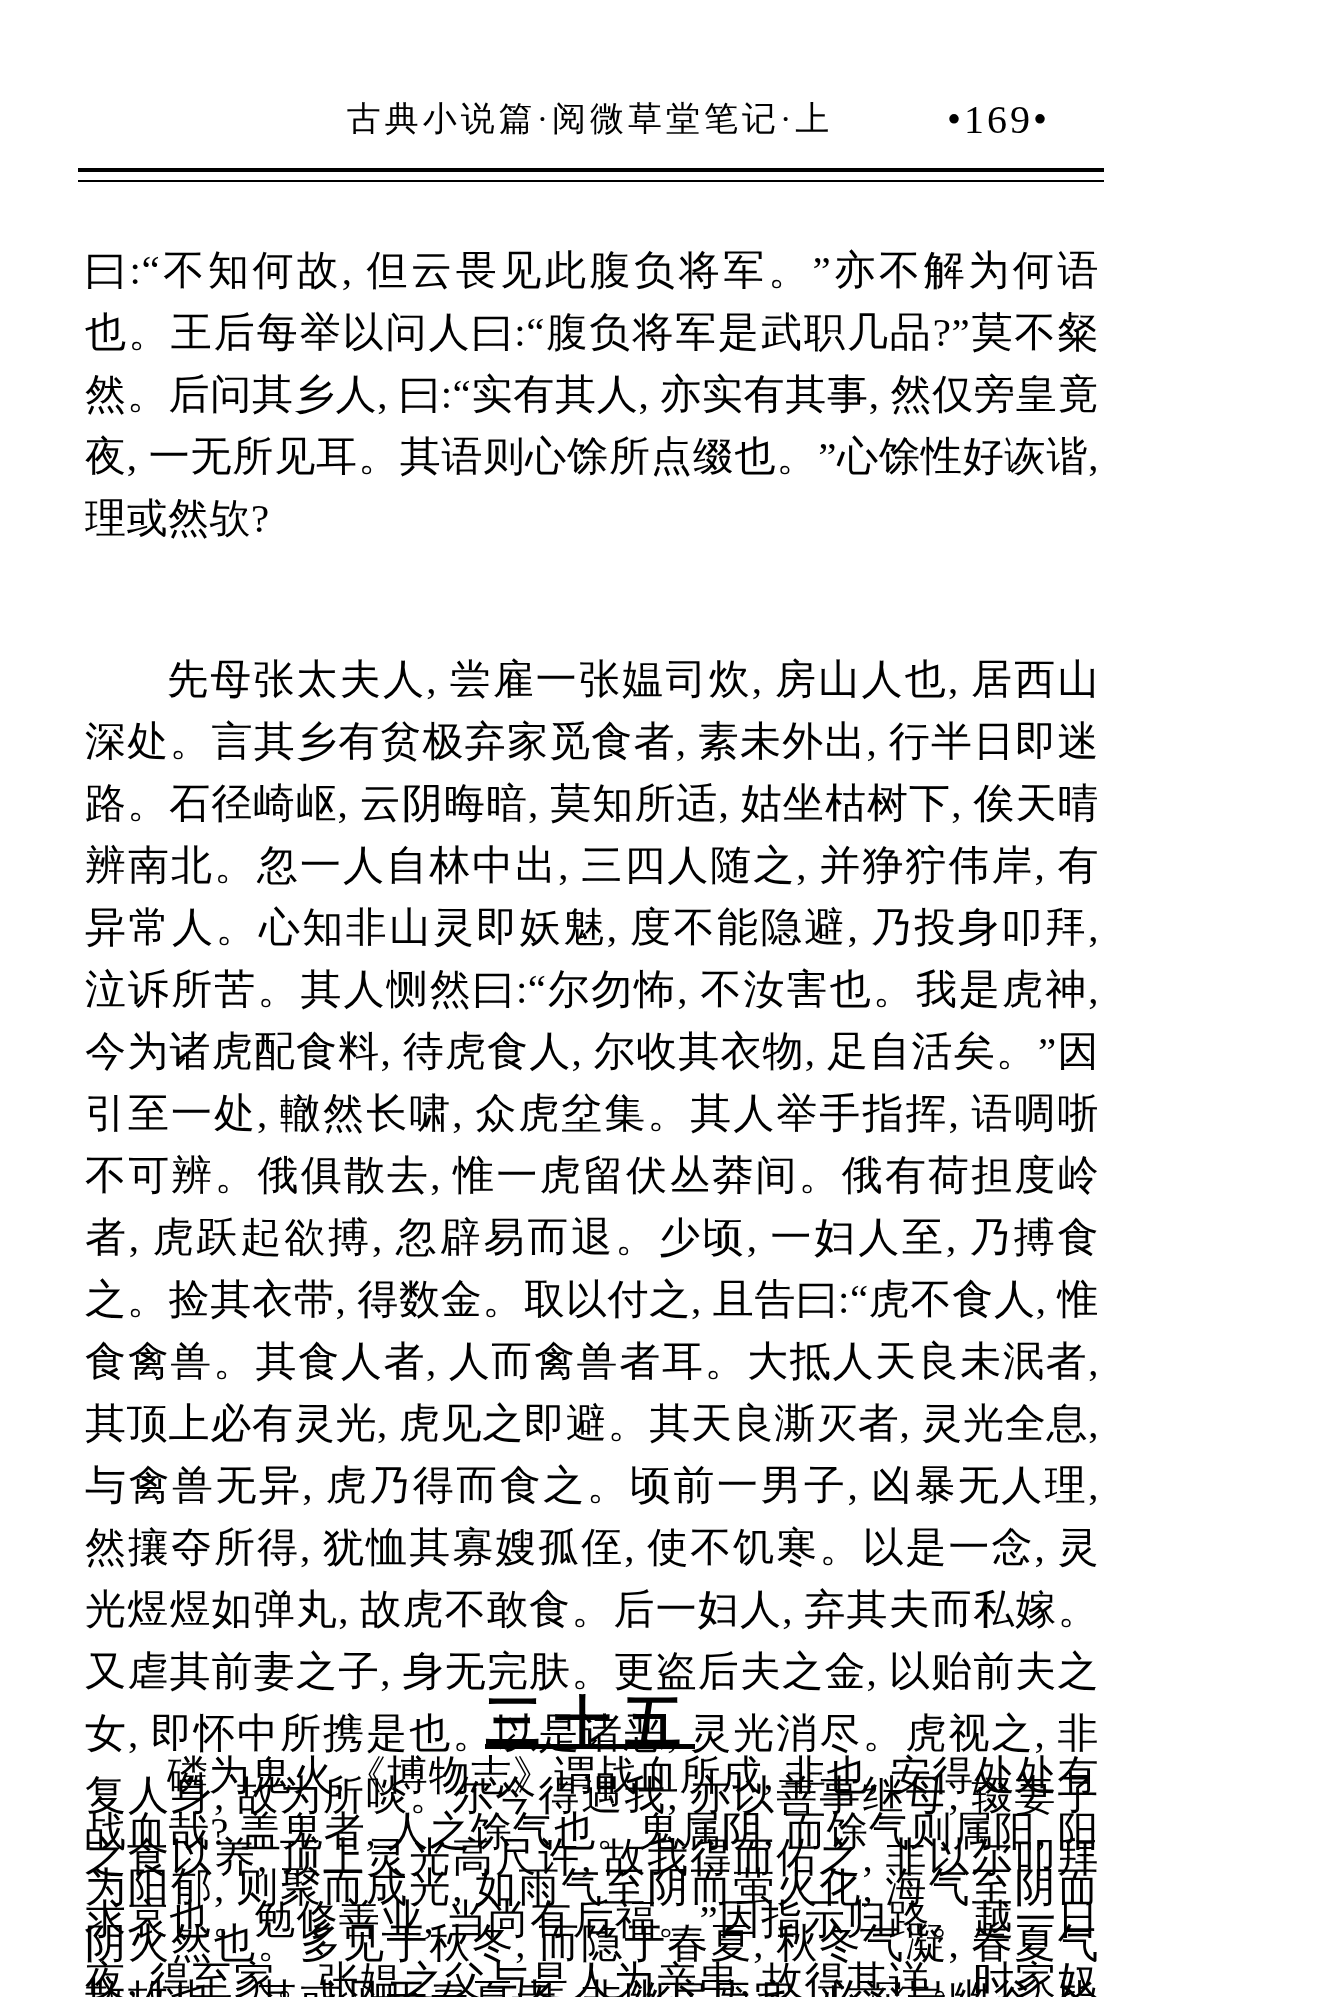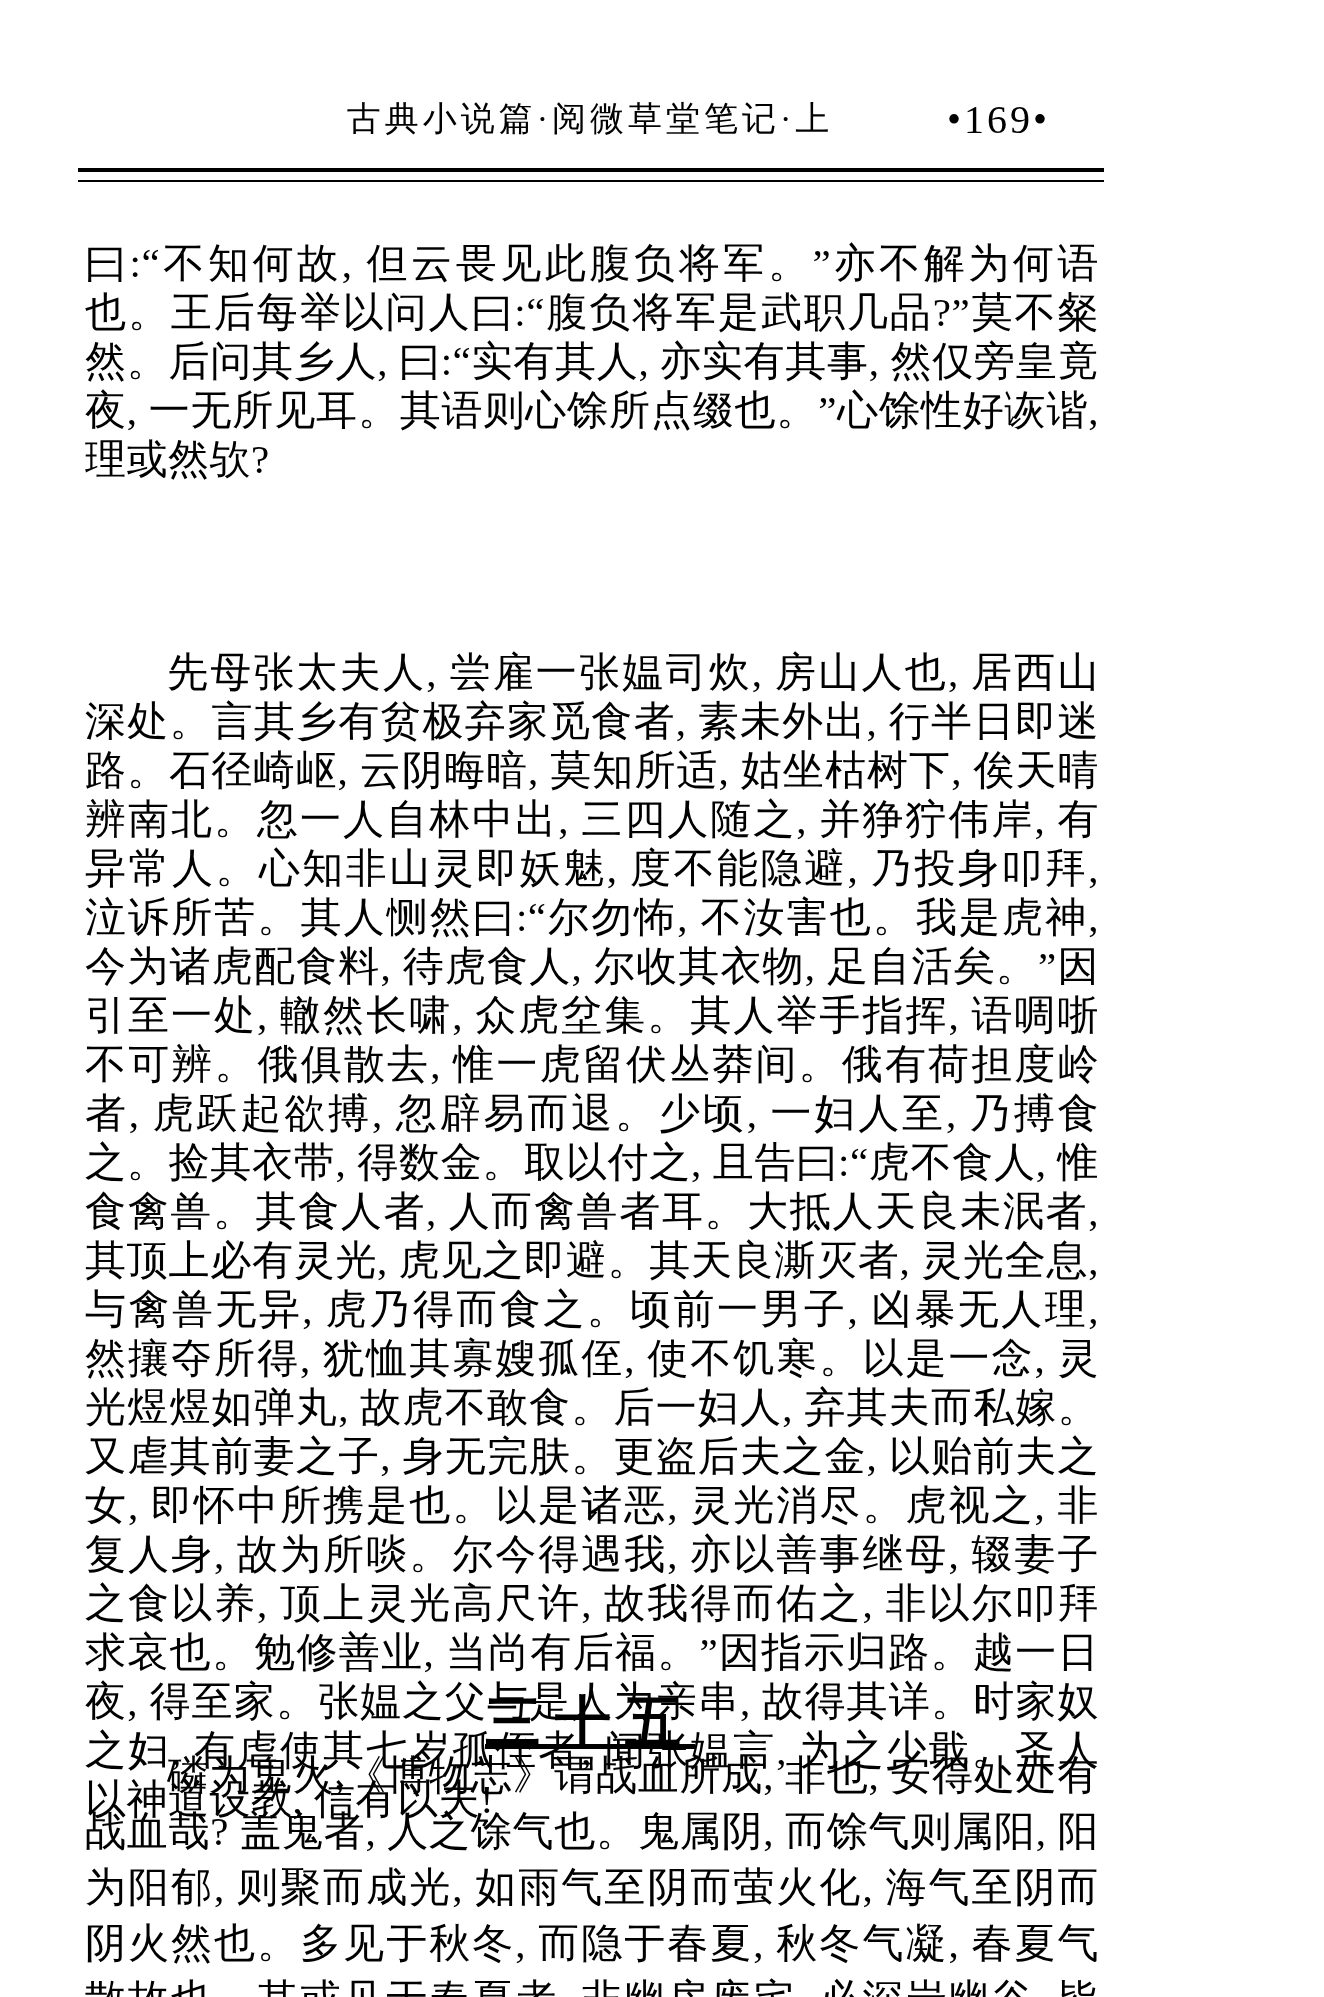--- a/index.html
+++ b/index.html
@@ -47,21 +47,21 @@
     right: 76px;
     height: 8px;
     border-top: 4px solid #000;
     border-bottom: 2px solid #000;
   }
   .body-text {
     position: absolute;
     left: 85px;
     right: 81px;
     font-size: 41px;
-    line-height: 49px;
+    line-height: 62px;
     text-align: justify;
     text-justify: inter-ideograph;
     letter-spacing: 0.5px;
   }
   .intro-para   { top: 198px; }
   .sec34-body   { top: 604px; text-indent: 2em; margin-top: 44px; }
   .sec35-body   { top: 1706px; text-indent: 2em; line-height: 56px; }
   .section-heading {
     position: absolute;
     left: 0;

